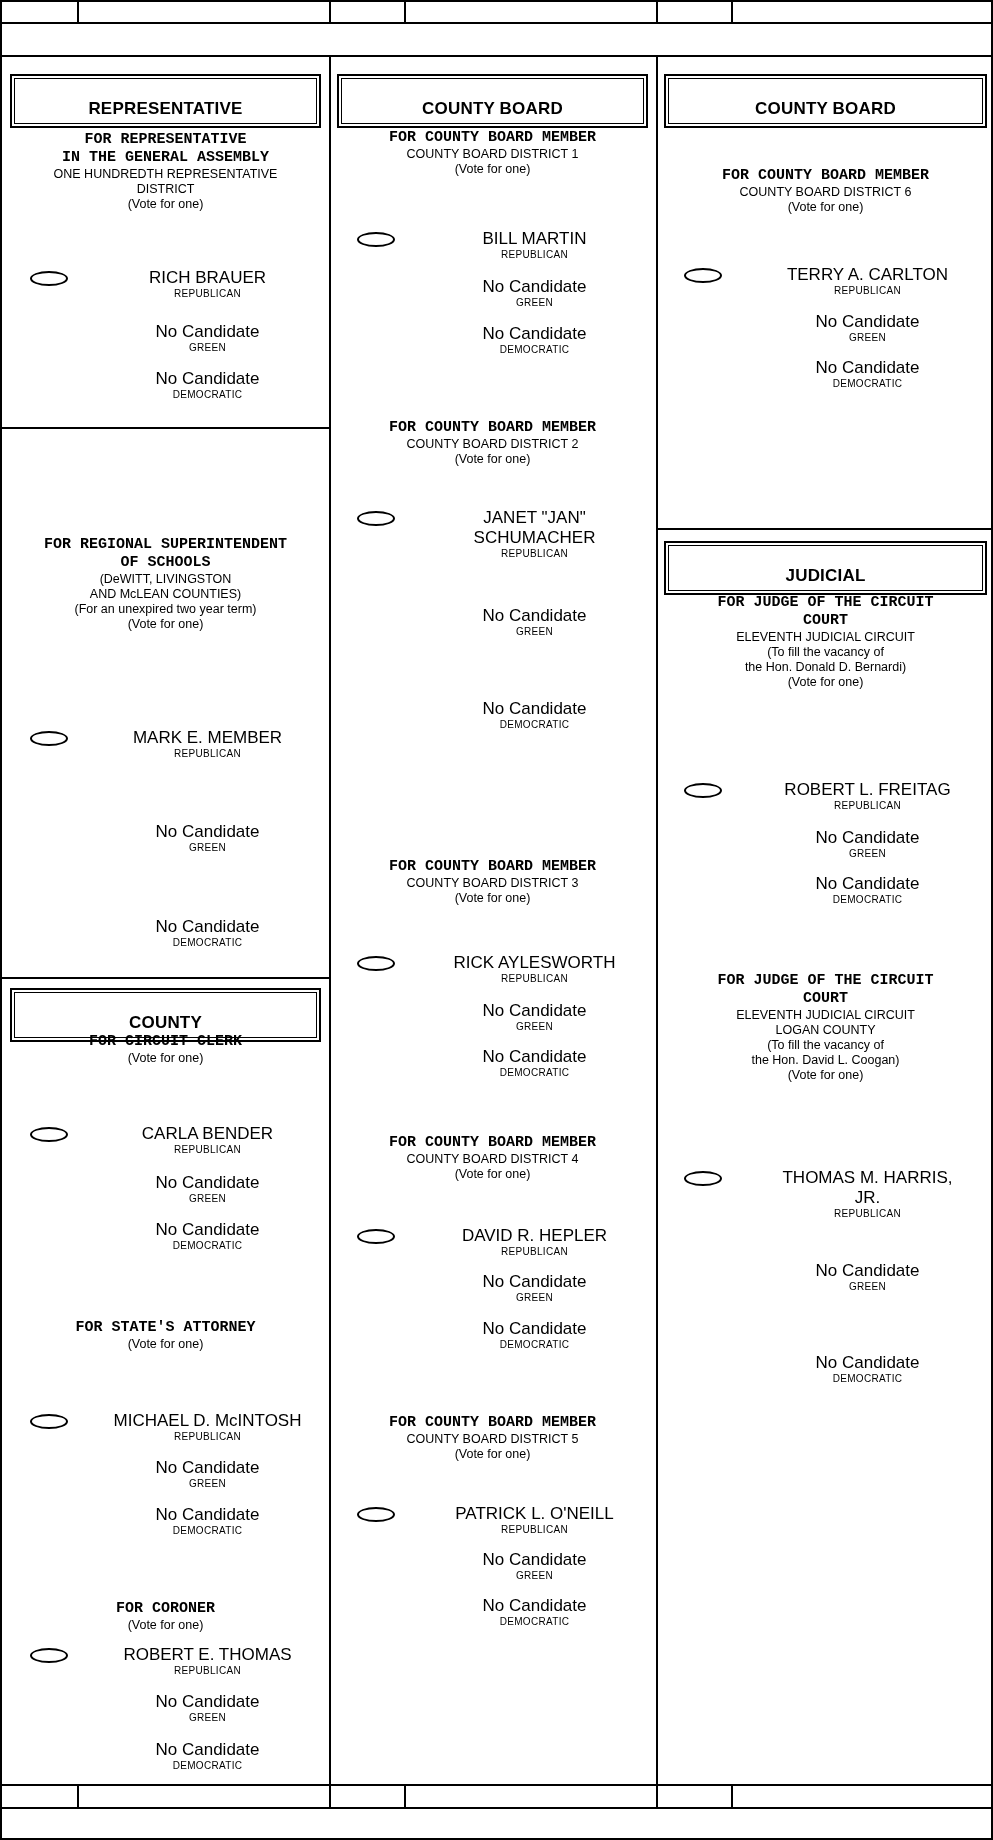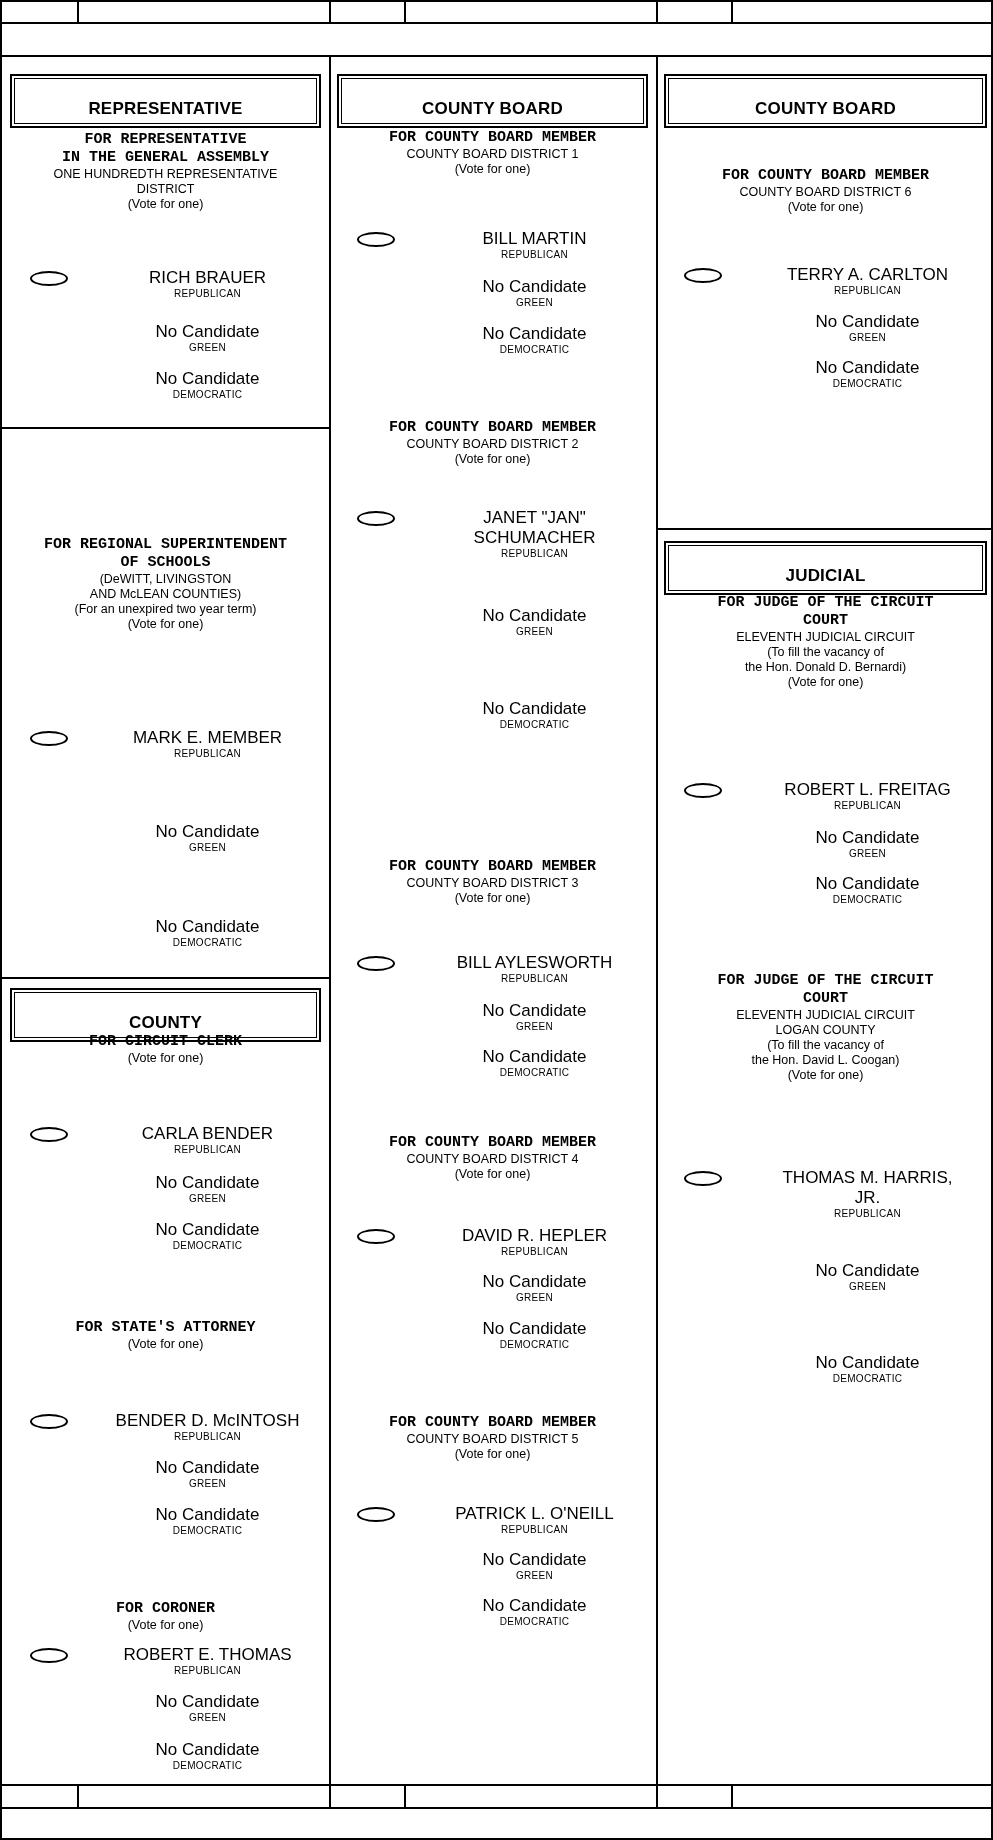--- a/index.html
+++ b/index.html
@@ -143,21 +143,21 @@
               <div class="pt">DEMOCRATIC</div>
             </div>
           </div>
         </div>
         <div class="contest" style="top: 1262px;">
           <div class="t">FOR STATE'S ATTORNEY</div>
           <div class="s">(Vote for one)</div>
           <div class="cands">
             <div class="candidate" style="margin-top: 59px;">
               <div class="oval"></div>
-              <div class="nm">BENDER D. McINTOSH</div>
+              <div class="nm">MICHAEL D. McINTOSH</div>
               <div class="pt">REPUBLICAN</div>
             </div>
             <div class="candidate" style="margin-top: 15px;">
               <div class="nm">No Candidate</div>
               <div class="pt">GREEN</div>
             </div>
             <div class="candidate" style="margin-top: 15px;">
               <div class="nm">No Candidate</div>
               <div class="pt">DEMOCRATIC</div>
             </div>
@@ -230,21 +230,21 @@
             </div>
           </div>
         </div>
         <div class="contest" style="top: 801px;">
           <div class="t">FOR COUNTY BOARD MEMBER</div>
           <div class="s">COUNTY BOARD DISTRICT 3</div>
           <div class="s">(Vote for one)</div>
           <div class="cands">
             <div class="candidate" style="margin-top: 47px;">
               <div class="oval"></div>
-              <div class="nm">BILL AYLESWORTH</div>
+              <div class="nm">RICK AYLESWORTH</div>
               <div class="pt">REPUBLICAN</div>
             </div>
             <div class="candidate" style="margin-top: 16px;">
               <div class="nm">No Candidate</div>
               <div class="pt">GREEN</div>
             </div>
             <div class="candidate" style="margin-top: 14px;">
               <div class="nm">No Candidate</div>
               <div class="pt">DEMOCRATIC</div>
             </div>

